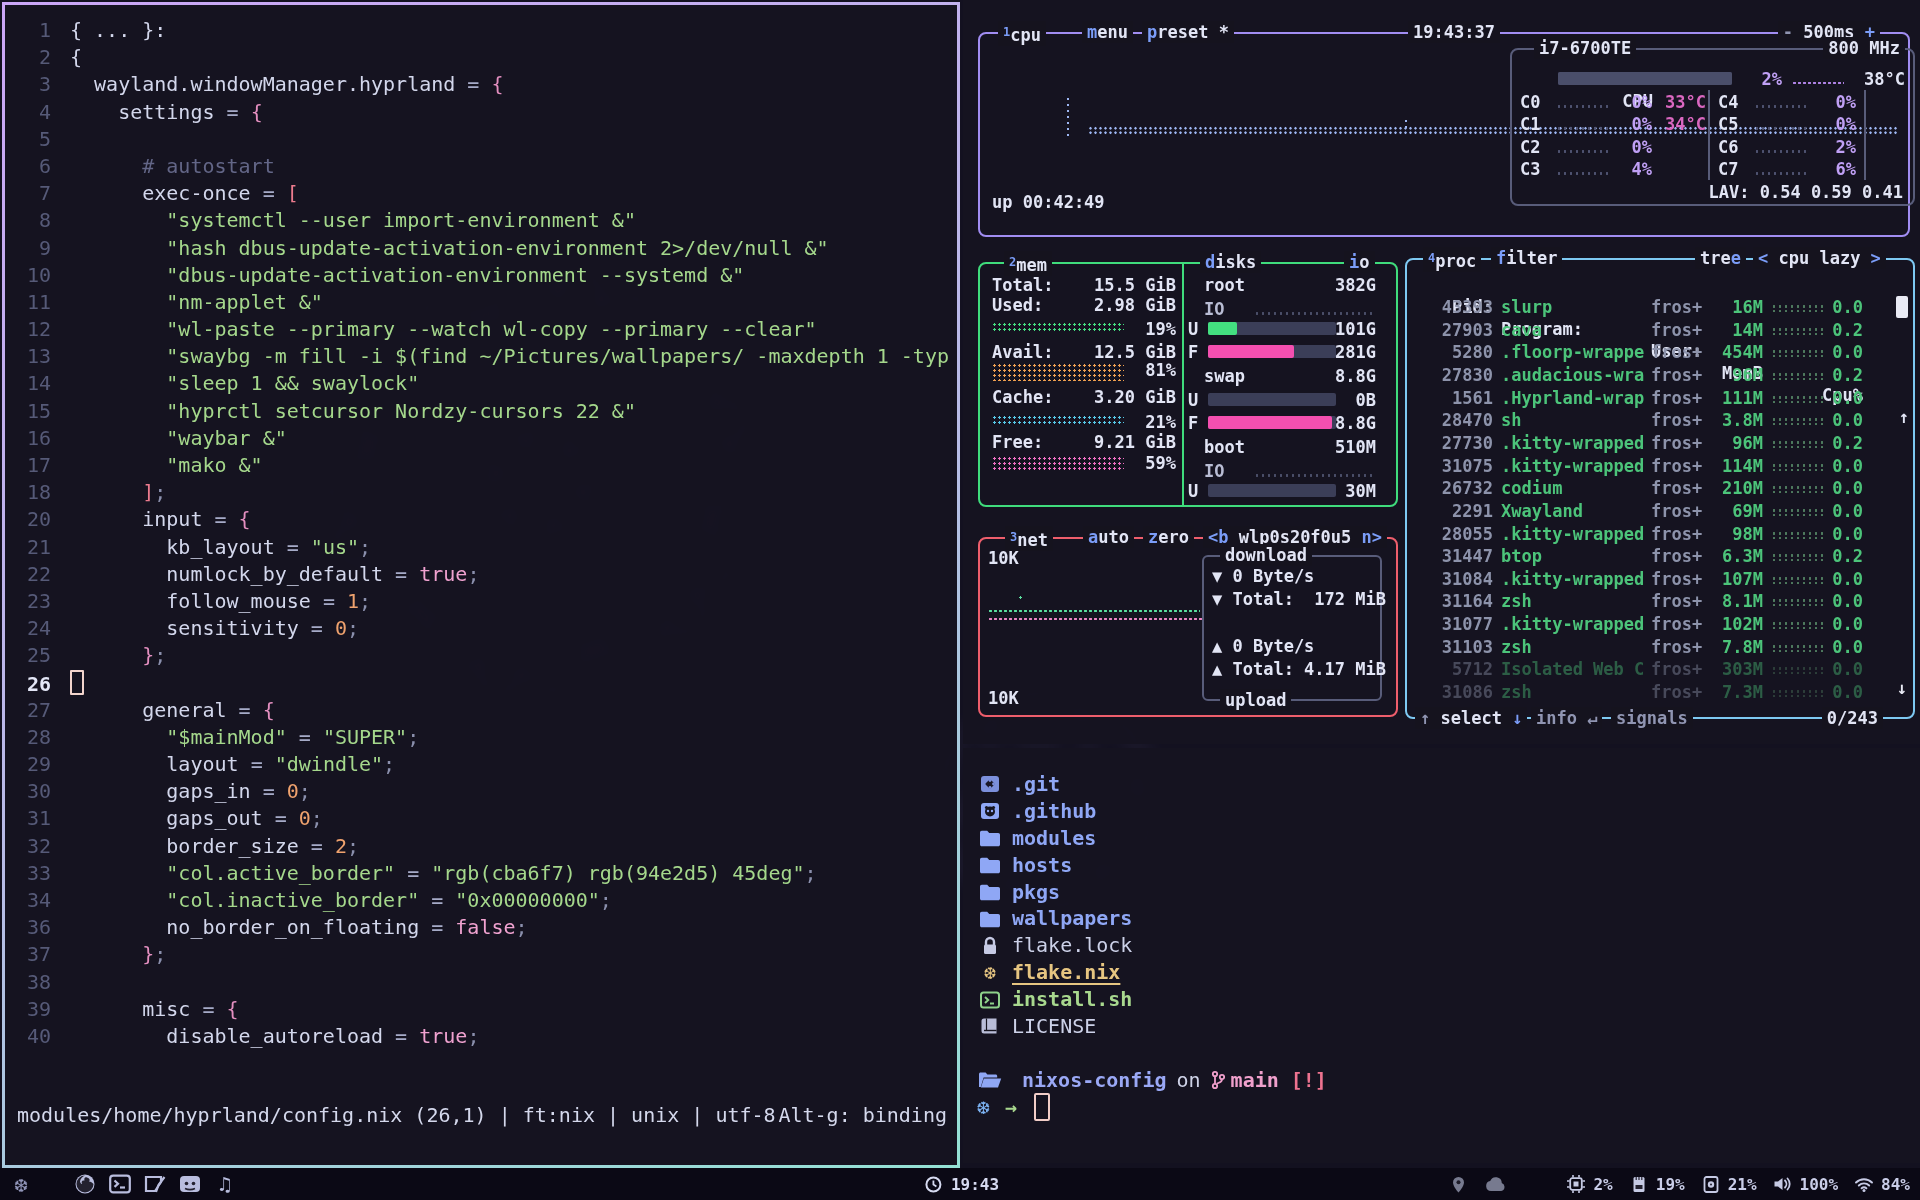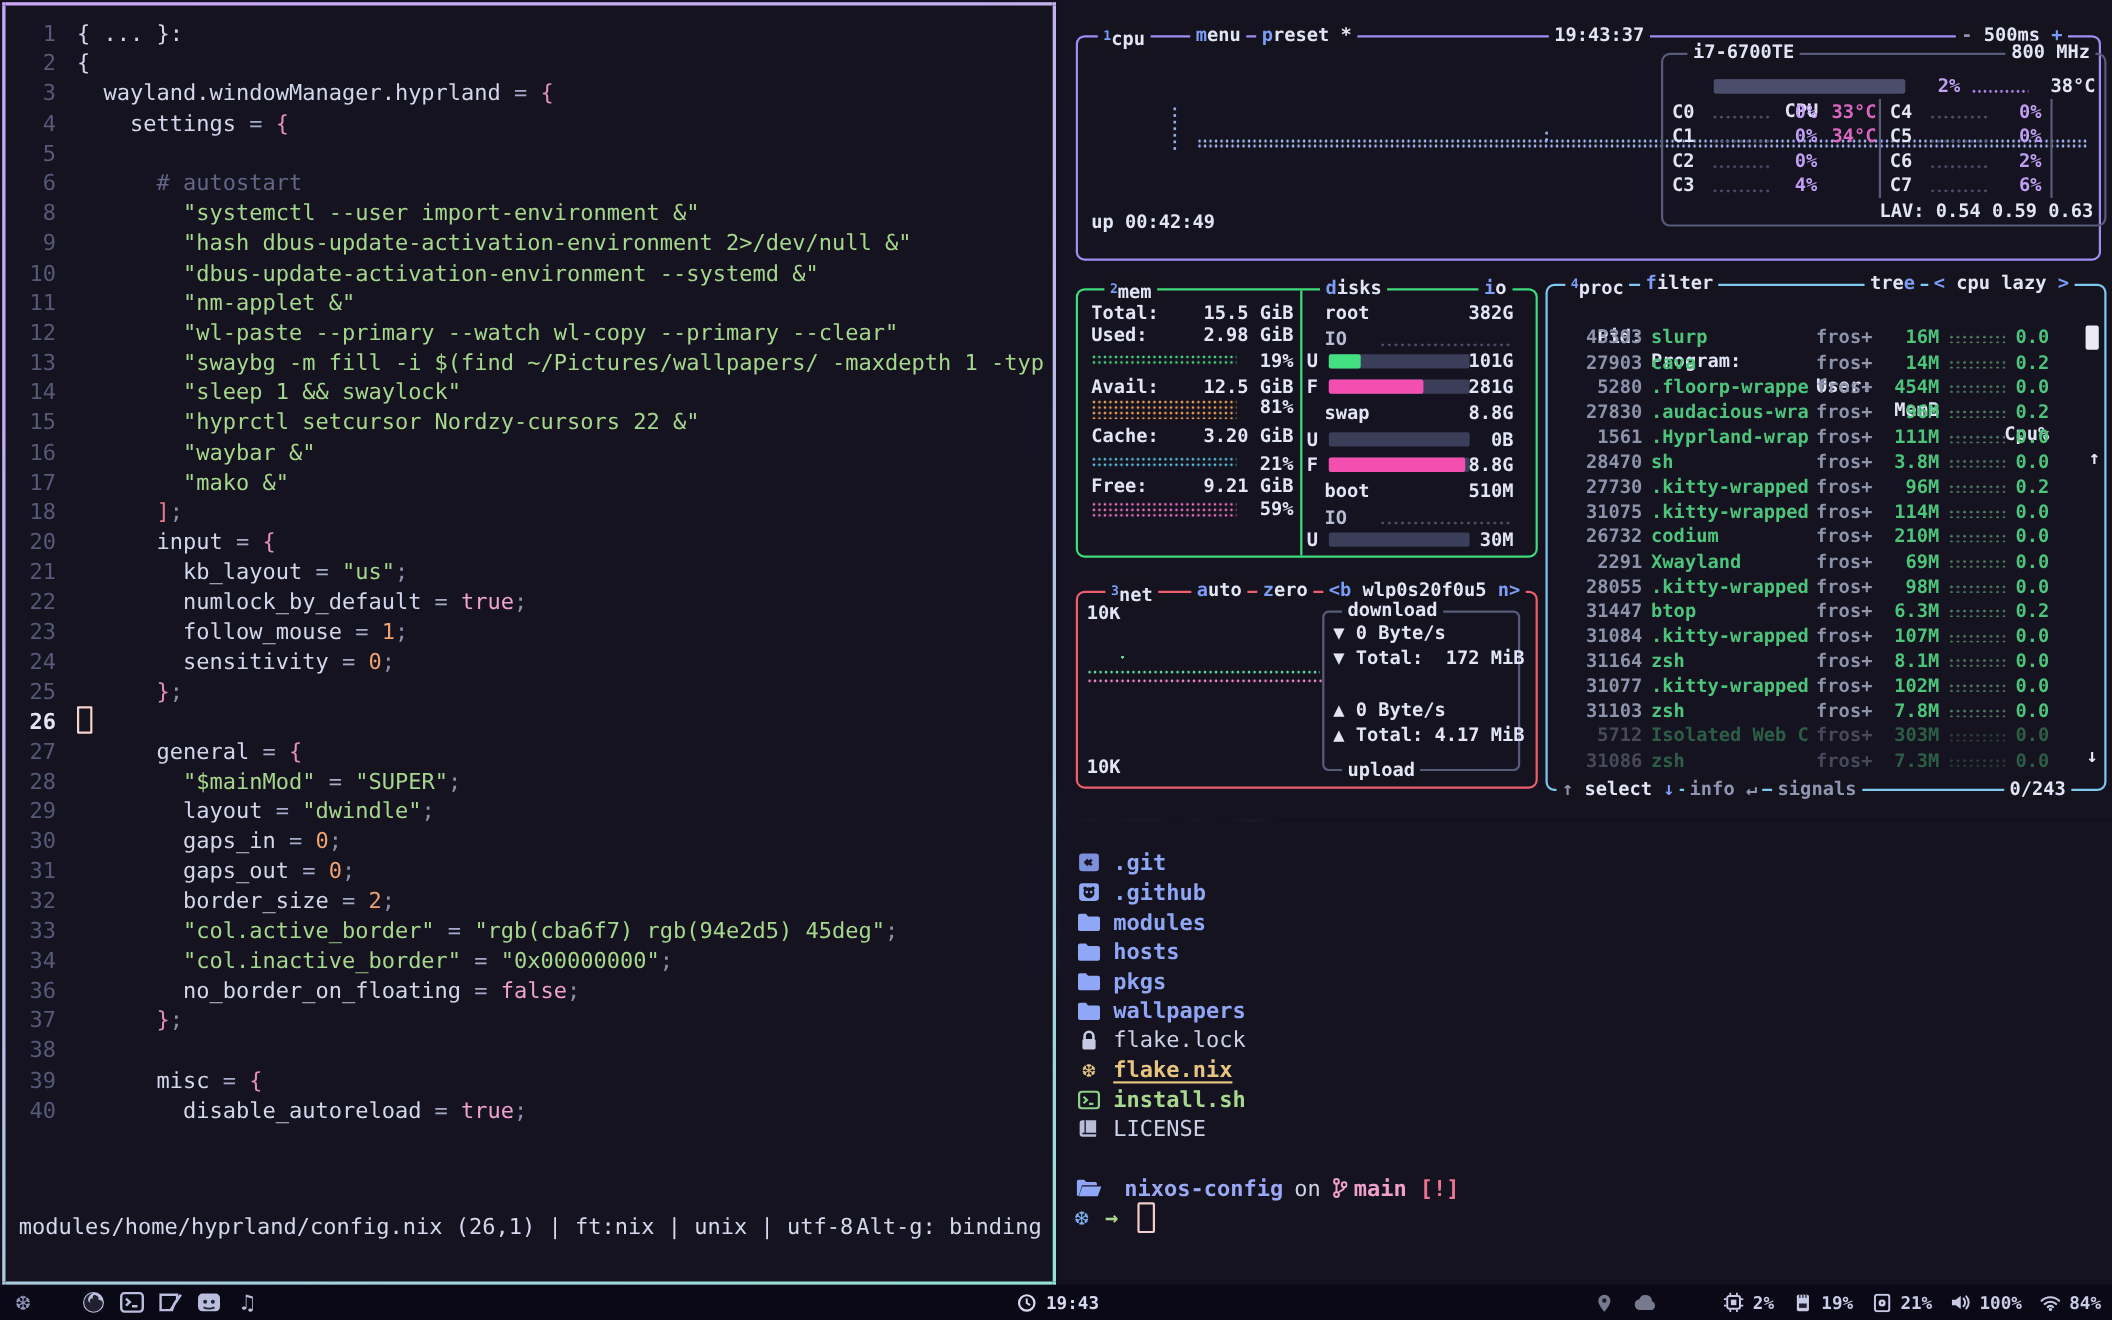--- a/index.html
+++ b/index.html
@@ -105,20 +105,21 @@
   <div class="wm wm3">❆</div>
 
   <div id="editor" class="win">
     <div id="editor-lines">
         <div class="eline"><span class="ln">1</span><span class="code"><span class="sy-w">{ ... }:</span></span></div>
         <div class="eline"><span class="ln">2</span><span class="code"><span class="sy-w">{</span></span></div>
         <div class="eline"><span class="ln">3</span><span class="code"><span class="sy-w">  wayland.windowManager.hyprland </span><span class="sy-o">= </span><span class="sy-p">{</span></span></div>
         <div class="eline"><span class="ln">4</span><span class="code"><span class="sy-w">    settings </span><span class="sy-o">= </span><span class="sy-p">{</span></span></div>
         <div class="eline"><span class="ln">5</span><span class="code"></span></div>
         <div class="eline"><span class="ln">6</span><span class="code"><span class="sy-g">      # autostart</span></span></div>
+        <div class="eline"><span class="ln">7</span><span class="code"><span class="sy-w">      exec-once </span><span class="sy-o">= </span><span class="sy-r">[</span></span></div>
         <div class="eline"><span class="ln">8</span><span class="code"><span class="sy-w">        </span><span class="sy-s">"systemctl --user import-environment &amp;"</span></span></div>
         <div class="eline"><span class="ln">9</span><span class="code"><span class="sy-w">        </span><span class="sy-s">"hash dbus-update-activation-environment 2&gt;/dev/null &amp;"</span></span></div>
         <div class="eline"><span class="ln">10</span><span class="code"><span class="sy-w">        </span><span class="sy-s">"dbus-update-activation-environment --systemd &amp;"</span></span></div>
         <div class="eline"><span class="ln">11</span><span class="code"><span class="sy-w">        </span><span class="sy-s">"nm-applet &amp;"</span></span></div>
         <div class="eline"><span class="ln">12</span><span class="code"><span class="sy-w">        </span><span class="sy-s">"wl-paste --primary --watch wl-copy --primary --clear"</span></span></div>
         <div class="eline"><span class="ln">13</span><span class="code"><span class="sy-w">        </span><span class="sy-s">"swaybg -m fill -i $(find ~/Pictures/wallpapers/ -maxdepth 1 -typ</span></span></div>
         <div class="eline"><span class="ln">14</span><span class="code"><span class="sy-w">        </span><span class="sy-s">"sleep 1 &amp;&amp; swaylock"</span></span></div>
         <div class="eline"><span class="ln">15</span><span class="code"><span class="sy-w">        </span><span class="sy-s">"hyprctl setcursor Nordzy-cursors 22 &amp;"</span></span></div>
         <div class="eline"><span class="ln">16</span><span class="code"><span class="sy-w">        </span><span class="sy-s">"waybar &amp;"</span></span></div>
         <div class="eline"><span class="ln">17</span><span class="code"><span class="sy-w">        </span><span class="sy-s">"mako &amp;"</span></span></div>
@@ -176,21 +177,21 @@
         <div class="dots" style="position:absolute;left:280px;top:30px;width:52px;height:6px;--c:#b184e8;background-size:5px 6px;"></div>
         <div class="row rt" style="right:8px;top:18px;width:52px;color:#e2e5f5;">38°C</div>
         <div id="core-rows">
             <div class="row" style="left: 0px; top: 41px; width: 100%;"><span style="position:absolute;left:8px;color:#e2e5f5;">C0</span><span class="dots" style="position:absolute;left:44px;top:13px;width:54px;height:5px;--c:#4e5270;background-size:6px 5px;"></span><span style="position:absolute;left:100px;width:40px;text-align:right;color:#c0a0f5;">0%</span><span style="position:absolute;left:142px;width:52px;text-align:right;color:#da67c0;">33°C</span><span style="position:absolute;left:206px;color:#e2e5f5;">C4</span><span class="dots" style="position:absolute;left:242px;top:13px;width:54px;height:5px;--c:#4e5270;background-size:6px 5px;"></span><span style="position:absolute;left:300px;width:44px;text-align:right;color:#c0a0f5;">0%</span></div>
             <div class="row" style="left: 0px; top: 63px; width: 100%;"><span style="position:absolute;left:8px;color:#e2e5f5;">C1</span><span class="dots" style="position:absolute;left:44px;top:13px;width:54px;height:5px;--c:#4e5270;background-size:6px 5px;"></span><span style="position:absolute;left:100px;width:40px;text-align:right;color:#c0a0f5;">0%</span><span style="position:absolute;left:142px;width:52px;text-align:right;color:#da67c0;">34°C</span><span style="position:absolute;left:206px;color:#e2e5f5;">C5</span><span class="dots" style="position:absolute;left:242px;top:13px;width:54px;height:5px;--c:#4e5270;background-size:6px 5px;"></span><span style="position:absolute;left:300px;width:44px;text-align:right;color:#c0a0f5;">0%</span></div>
             <div class="row" style="left: 0px; top: 86px; width: 100%;"><span style="position:absolute;left:8px;color:#e2e5f5;">C2</span><span class="dots" style="position:absolute;left:44px;top:13px;width:54px;height:5px;--c:#4e5270;background-size:6px 5px;"></span><span style="position:absolute;left:100px;width:40px;text-align:right;color:#c0a0f5;">0%</span><span style="position:absolute;left:142px;width:52px;text-align:right;color:#da67c0;"></span><span style="position:absolute;left:206px;color:#e2e5f5;">C6</span><span class="dots" style="position:absolute;left:242px;top:13px;width:54px;height:5px;--c:#4e5270;background-size:6px 5px;"></span><span style="position:absolute;left:300px;width:44px;text-align:right;color:#c0a0f5;">2%</span></div>
             <div class="row" style="left: 0px; top: 108px; width: 100%;"><span style="position:absolute;left:8px;color:#e2e5f5;">C3</span><span class="dots" style="position:absolute;left:44px;top:13px;width:54px;height:5px;--c:#4e5270;background-size:6px 5px;"></span><span style="position:absolute;left:100px;width:40px;text-align:right;color:#c0a0f5;">4%</span><span style="position:absolute;left:142px;width:52px;text-align:right;color:#da67c0;"></span><span style="position:absolute;left:206px;color:#e2e5f5;">C7</span><span class="dots" style="position:absolute;left:242px;top:13px;width:54px;height:5px;--c:#4e5270;background-size:6px 5px;"></span><span style="position:absolute;left:300px;width:44px;text-align:right;color:#c0a0f5;">6%</span></div>
           </div>
         <div class="c-div" style="left:196px;top:40px;height:90px;"></div>
         <div class="c-div" style="left:352px;top:40px;height:90px;"></div>
-        <div class="row rt" style="right:10px;top:131px;width:280px;color:#e2e5f5;">LAV: 0.54 0.59 0.63</div>
+        <div class="row rt" style="right:10px;top:131px;width:280px;color:#e2e5f5;">LAV: 0.54 0.59 0.41</div>
       </div>
     </div>
 
     <div id="mem-box" class="box">
       <span class="blabel" style="left:24px"><span class="t-sup">2</span><span class="t-b">mem</span></span>
       <span class="blabel" style="left:220px"><span class="t-hot">d</span><span class="t-b">isks</span></span>
       <span class="blabel" style="left:364px"><span class="t-hot">i</span><span class="t-b">o</span></span>
       <div id="mem-div"></div>
       <div id="mem-rows">
           <div class="row" style="left: 12px; top: 10px; width: 184px;"><span class="mlabel">Total:</span><span style="position:absolute;right:0;color:#e2e5f5;">15.5 GiB</span></div>

